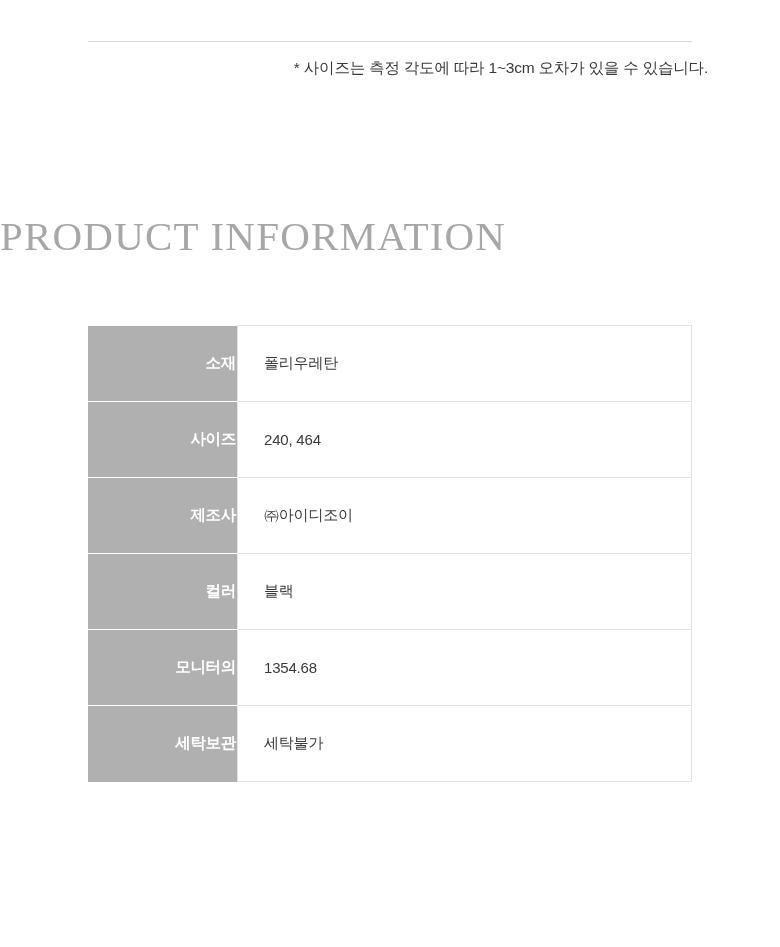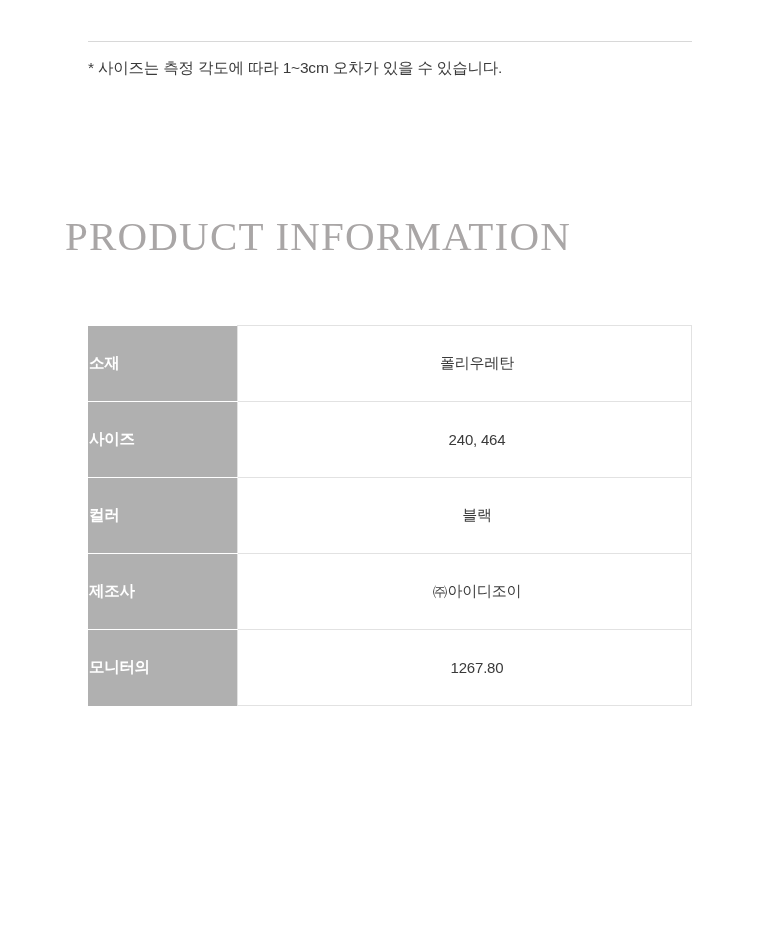--- a/index.html
+++ b/index.html
@@ -33,27 +33,27 @@
     left: 88px;
     top: 52px;
     width: 620px;
   }
   .note-line {
     font-size: 15.5px;
     line-height: 32px;
     color: #3a3a3a;
     letter-spacing: -0.2px;
     white-space: nowrap;
+    text-align: right;
   }
   .section-title {
     position: absolute;
     left: 0;
     top: 212px;
     width: 636px;
-    text-align: center;
     font-family: "Liberation Serif", serif;
     font-size: 41px;
     letter-spacing: 1.2px;
     color: #a9a6a6;
     font-weight: 400;
   }
   .info-table {
     position: absolute;
     left: 88px;
     top: 325px;
@@ -64,33 +64,33 @@
   .info-table tr {
     height: 76px;
   }
   .info-table th {
     width: 147px;
     background: #b0b0b0;
     color: #ffffff;
     font-size: 15.5px;
     font-weight: 600;
     letter-spacing: -0.3px;
-    text-align: left;
+    text-align: right;
     border-bottom: 1px solid #ffffff;
     vertical-align: middle;
   }
   .info-table tr:last-child th {
     border-bottom: none;
   }
   .info-table td {
     background: #ffffff;
     color: #3a3a3a;
     font-size: 15px;
     letter-spacing: -0.2px;
-    text-align: center;
+    text-align: left;
     padding-left: 26px;
     border-bottom: 1px solid #e2e2e2;
     border-left: 1px solid #e2e2e2;
     border-right: 1px solid #e2e2e2;
     vertical-align: middle;
   }
   .info-table tr:first-child td {
     border-top: 1px solid #e2e2e2;
   }
 </style>
@@ -111,27 +111,31 @@
     <tbody>
       <tr>
         <th>소재</th>
         <td>폴리우레탄</td>
       </tr>
       <tr>
         <th>사이즈</th>
         <td>240, 464</td>
       </tr>
       <tr>
+        <th>제조사</th>
+        <td>㈜아이디조이</td>
+      </tr>
+      <tr>
         <th>컬러</th>
         <td>블랙</td>
       </tr>
       <tr>
-        <th>제조사</th>
-        <td>㈜아이디조이</td>
+        <th>모니터의</th>
+        <td>1354.68</td>
       </tr>
       <tr>
-        <th>모니터의</th>
-        <td>1267.80</td>
+        <th>세탁보관</th>
+        <td>세탁불가</td>
       </tr>
     </tbody>
   </table>
 
 </div>
 
 </body></html>

